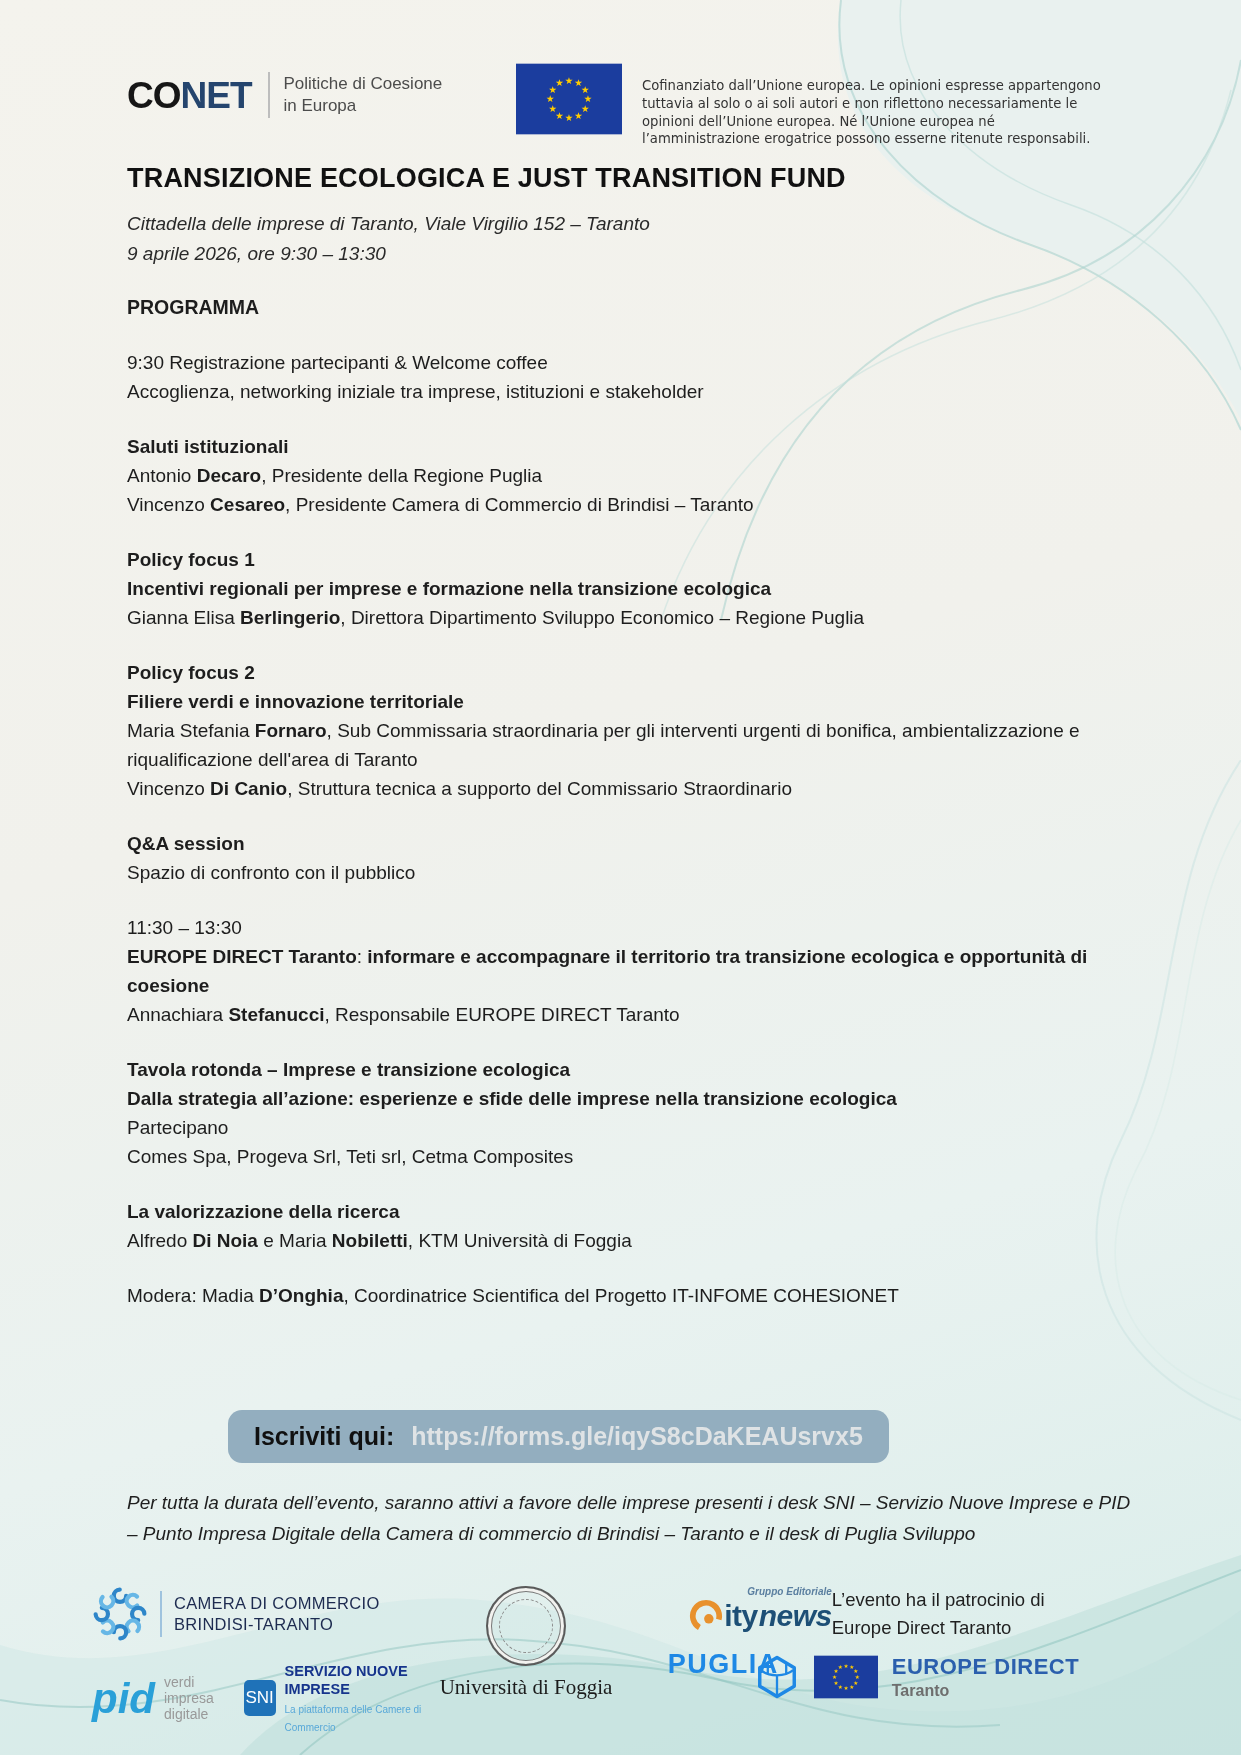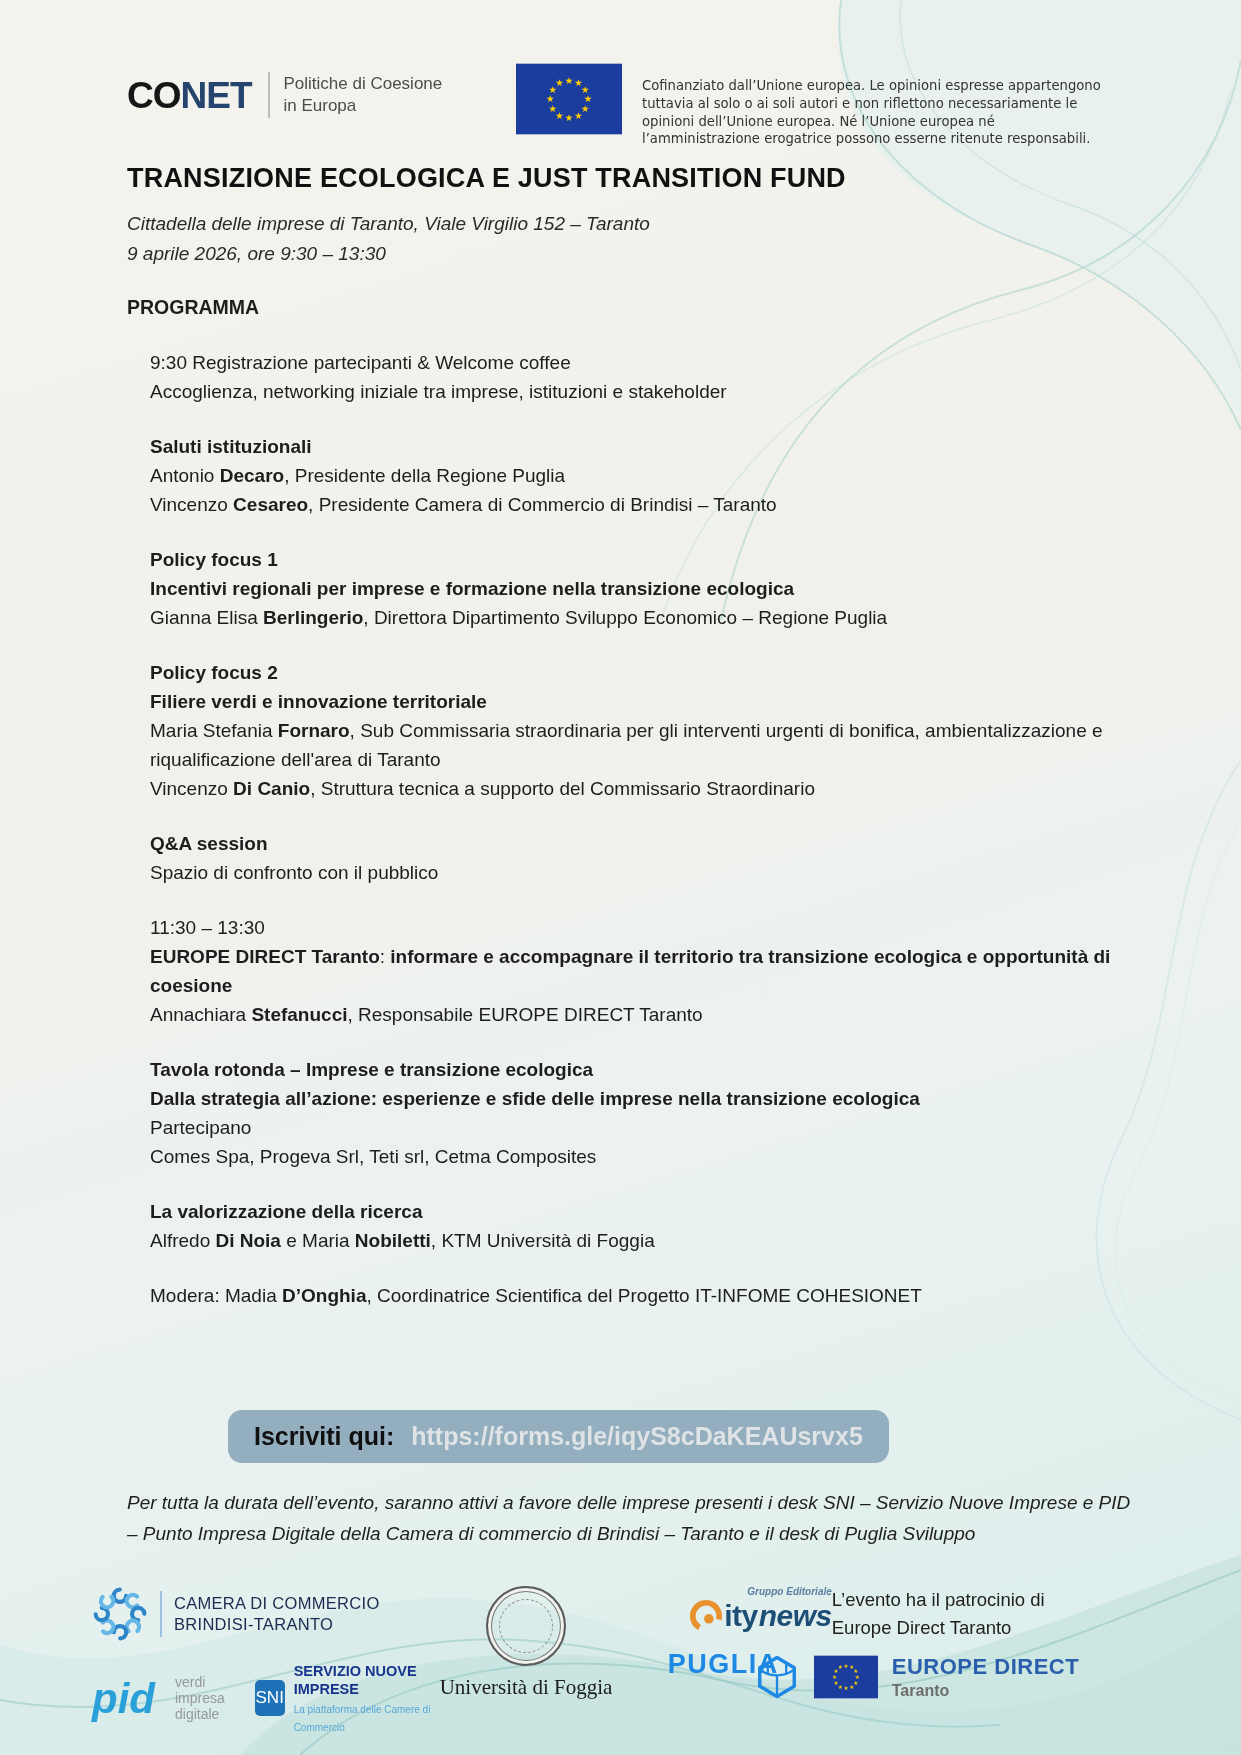--- a/index.html
+++ b/index.html
@@ -24,41 +24,41 @@
   .eu-header{left:516px;top:62px;}
   .disclaimer{left:642px;top:64px;width:474px;font-family:"DejaVu Sans",sans-serif;
     font-size:13.2px;line-height:1.34;color:#333;}
 
   
   .content{left:127px;top:160px;width:1002px;}
   .title-line{margin:0;font-size:27px;font-weight:800;line-height:37px;letter-spacing:.2px;color:#111;}
   .venue{margin:12px 0 0 0;font-size:19px;font-style:italic;line-height:30px;color:#2a2a2a;}
   .venue p{margin:0;}
   .prog-head{margin:24px 0 0 0;font-size:19.5px;font-weight:800;line-height:29px;}
-  .prog-block{margin-top:26px;margin-left:23px;}
+  .prog-block{margin-top:26px;}
   .prog-block .line{margin:0;font-size:19px;line-height:29px;}
   .line b{font-weight:700;}
 
   
   .signup-wrap{left:228px;top:1410px;}
   .signup{display:inline-block;background:#93aebf;border-radius:14px;padding:10px 26px;
     font-size:25px;font-weight:800;line-height:1.3;}
   .signup .label{color:#101010;}
   .signup .url{color:#dfe3e5;margin-left:10px;cursor:pointer;}
 
   .note{left:127px;top:1487px;width:1012px;margin:0;font-size:19px;font-style:italic;line-height:31px;color:#1f1f1f;}
 
   
   .footer{left:92px;top:1586px;width:1085px;display:flex;justify-content:space-between;}
   .f-left{width:350px;}
   .f-row1{display:flex;align-items:center;gap:12px;}
   .cdc-vdiv{width:2px;height:46px;background:#9fc3de;}
   .cdc-text{font-size:16.5px;font-weight:400;color:#1d2b50;letter-spacing:.3px;line-height:1.3;}
   .f-row2{display:flex;align-items:center;gap:30px;margin-top:20px;}
-  .pid{display:flex;align-items:center;gap:20px;}
+  .pid{display:flex;align-items:center;gap:9px;}
   .pid-mark{font-size:42px;font-weight:700;font-style:italic;color:#2aa0d8;line-height:.8;}
   .pid-words{font-size:14px;color:#999;line-height:1.15;}
   .sni{display:flex;align-items:center;gap:9px;}
   .sni-badge{width:40px;height:36px;background:#1f72b8;color:#fff;font-weight:400;font-size:17px;
     display:flex;align-items:center;justify-content:center;border-radius:5px;}
   .sni-title{font-size:14.5px;font-weight:800;color:#16348c;line-height:1.2;}
   .sni-tag{font-size:10px;color:#58a8d8;}
   .f-uni{width:180px;text-align:center;}
   .seal{width:76px;height:76px;border:2px solid #5a5a5a;border-radius:50%;margin:0 auto;position:relative;
     box-shadow:inset 0 0 0 3px #f2f2ef, inset 0 0 0 4px #777;}

